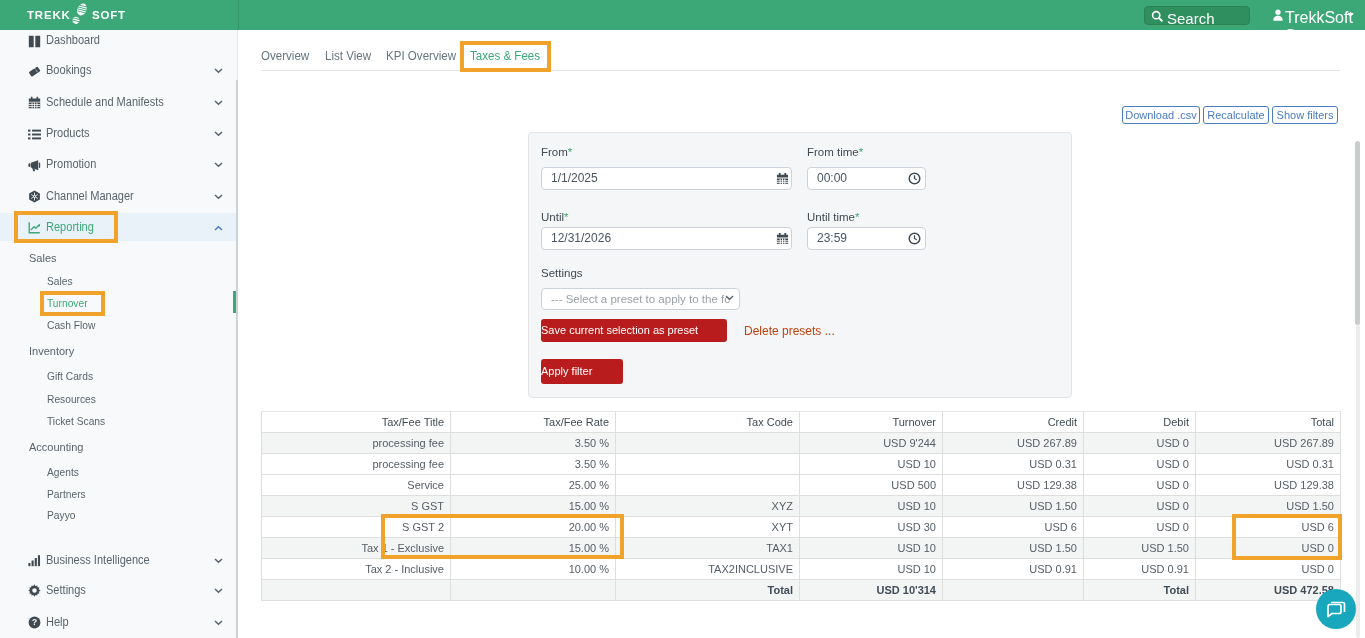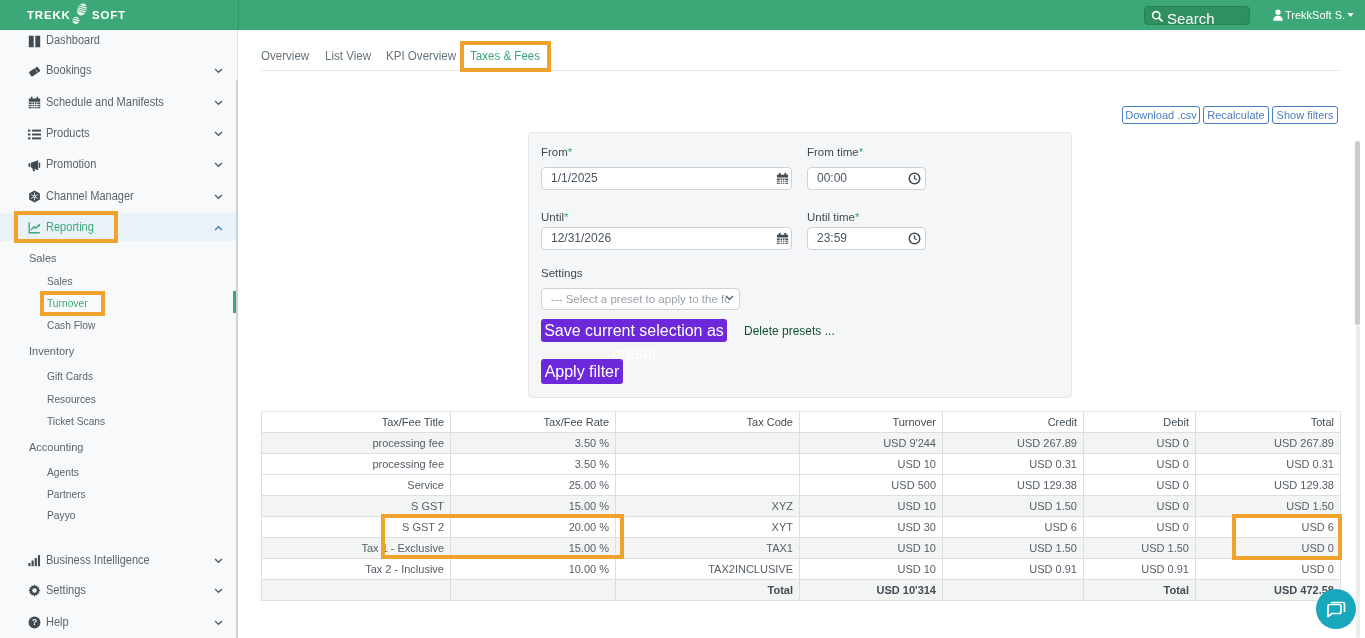--- a/index.html
+++ b/index.html
@@ -5,21 +5,21 @@
 *{margin:0;padding:0;box-sizing:border-box}
 html,body{width:1365px;height:638px;overflow:hidden}
 body{position:relative;font-family:"Liberation Sans",sans-serif;background:#fff;color:#55606a}
 .abs{position:absolute}
 
 .topbar{position:absolute;left:0;top:0;width:1365px;height:30px;background:#3ca877}
 .brandsep{position:absolute;left:238px;top:0;width:1px;height:30px;background:rgba(0,0,0,.10)}
 .logo{position:absolute;top:9px;color:#fff;font-size:11.5px;font-weight:bold;letter-spacing:0.8px}
 .searchbox{position:absolute;left:1144px;top:6px;width:106px;height:19px;background:#2f8f5e;border:1px solid #2a8253;border-radius:4px;color:#fff}
 .searchbox span{position:absolute;left:22px;top:3px;font-size:15px;color:#fdfdfd}
-.usertxt{position:absolute;left:1285px;top:9px;color:#fff;font-size:11px}
+.usertxt{position:absolute;left:1285px;top:9px;color:#fff;font-size:16px}
 
 .sidebar{position:absolute;left:0;top:30px;width:238px;height:608px;background:#f7f9fa;border-right:1px solid #e3e7e9}
 .sbar{position:absolute;left:236px;top:80px;width:2px;height:558px;background:#ccd2d5}
 .reporting-band{position:absolute;left:0;top:213px;width:237px;height:28px;background:#eaf2f9}
 .nav{position:absolute;left:46px;font-size:12px;color:#5a646c;white-space:nowrap;transform:scaleX(.92);transform-origin:0 50%}
 .navh{position:absolute;left:29px;font-size:11px;color:#5a646c;white-space:nowrap}
 .navs{position:absolute;left:47px;font-size:11px;color:#5a646c;white-space:nowrap;transform:scaleX(.93);transform-origin:0 50%}
 .icon{position:absolute;left:28px}
 .chev{position:absolute;left:214px}
 .green{color:#3ca877}
@@ -28,21 +28,21 @@
 
 .tab{position:absolute;top:48px;font-size:13px;color:#67757f;white-space:nowrap;transform:scaleX(.89);transform-origin:0 50%}
 .tabline{position:absolute;left:261px;top:70px;width:1079px;height:1px;background:#e4e7e9}
 .tab.green{color:#3ca877}
 
 .btn-o{position:absolute;top:106px;height:18px;border:1px solid #4a7cc2;border-radius:3px;color:#4a7cc2;font-size:11px;text-align:center;line-height:16px;background:#fff}
 
 .panel{position:absolute;left:528px;top:132px;width:544px;height:266px;background:#f5f6f7;border:1px solid #e2e4e6;border-radius:4px}
 .flabel{position:absolute;font-size:11.5px;font-weight:normal;color:#3f4a52;white-space:nowrap}
 .finput{position:absolute;background:#fff;border:1px solid #cbd2d9;border-radius:4px;font-size:12px;color:#4a5560;line-height:21px;padding-left:9px;white-space:nowrap}
-.fbtn{position:absolute;background:#6d28d9;border-radius:3px;color:#fff;font-size:16px;text-align:center}
+.fbtn{position:absolute;background:#b91c1c;border-radius:3px;color:#fff;font-size:11px;text-align:left}
 
 .rtable{position:absolute;left:261px;top:411px;border-collapse:collapse;table-layout:fixed;width:1079px;font-size:11px;color:#555d66}
 .rtable td,.rtable th{border:1px solid #dedede;border-top:1px solid #e8e8e8;height:21px;padding:0 6px 0 0;text-align:right;font-weight:normal;overflow:hidden;white-space:nowrap}
 .rtable th{font-weight:normal;color:#414c56}
 .rtable tr.g{background:#f3f4f4}
 .rtable .b{font-weight:bold;color:#414c56}
 .chat{position:absolute;left:1316px;top:589px;width:40px;height:40px;border-radius:50%;background:#18a7bd}
 .vscroll{position:absolute;left:1355px;top:141px;width:5px;height:184px;background:#c9cdce;border-radius:3px}
 .vtrack{position:absolute;left:1356px;top:325px;width:4px;height:313px;background:#ececec;border-radius:2px}
 </style>
@@ -228,21 +228,21 @@
 <div class="flabel" style="left:807px;top:146px">From time<span class="green">*</span></div>
 <div class="finput" style="left:541px;top:167px;width:251px;height:23px">1/1/2025</div>
 <div class="finput" style="left:807px;top:167px;width:119px;height:23px">00:00</div>
 <div class="flabel" style="left:541px;top:211px">Until<span class="green">*</span></div>
 <div class="flabel" style="left:807px;top:211px">Until time<span class="green">*</span></div>
 <div class="finput" style="left:541px;top:227px;width:251px;height:23px">12/31/2026</div>
 <div class="finput" style="left:807px;top:227px;width:119px;height:23px">23:59</div>
 <div class="flabel" style="left:541px;top:267px">Settings</div>
 <div class="finput" style="left:541px;top:288px;width:199px;height:22px;color:#9aa1a7;font-size:11.5px">--- Select a preset to apply to the fc</div>
 <div class="fbtn" style="left:541px;top:319px;width:186px;height:23px;line-height:23px">Save current selection as preset</div>
-<div class="abs" style="left:744px;top:324px;font-size:12px;color:#14532d">Delete presets ...</div>
+<div class="abs" style="left:744px;top:324px;font-size:12px;color:#c2410c">Delete presets ...</div>
 <div class="fbtn" style="left:541px;top:359px;width:82px;height:25px;line-height:25px">Apply filter</div>
 
 <svg class="abs" style="left:776px;top:172px" width="13" height="13" viewBox="0 0 14 14">
     <path fill="#3f4a52" d="M1 3h12v3H1z M1 7h12v6H1z M3 1h2v2H3z M9 1h2v2H9z"></path>
     <g stroke="#fff" stroke-width="1">
       <line x1="4.5" y1="7" x2="4.5" y2="13"></line>
       <line x1="7" y1="7" x2="7" y2="13"></line>
       <line x1="9.5" y1="7" x2="9.5" y2="13"></line>
       <line x1="1" y1="9.5" x2="13" y2="9.5"></line>
       <line x1="1" y1="11.5" x2="13" y2="11.5"></line>

